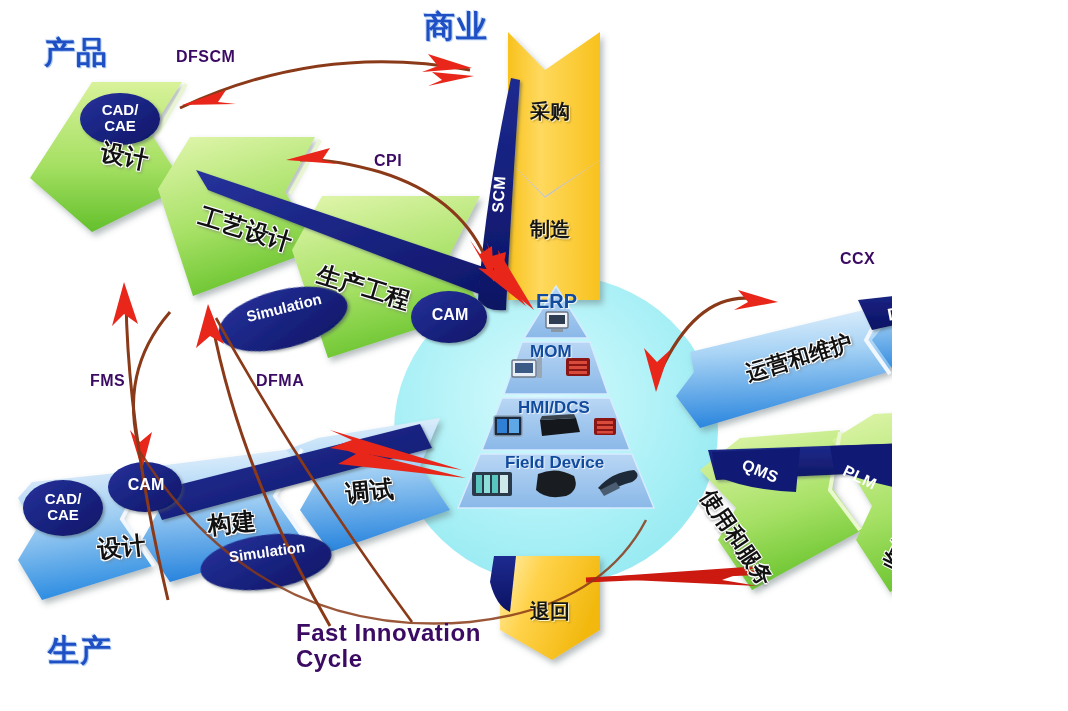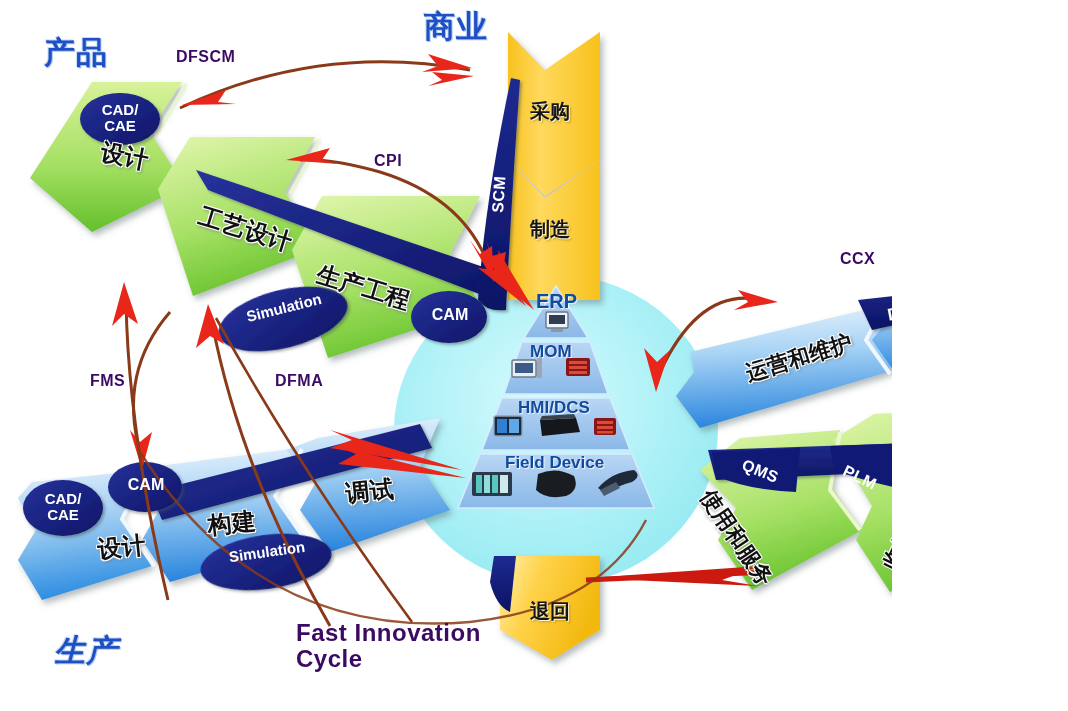--- a/index.html
+++ b/index.html
@@ -318,26 +318,26 @@
 
       <path d="M 538 474 Q 556 466 574 476 Q 580 490 566 496 Q 546 500 536 490 Z" fill="#191d22"></path>
 
       <path d="M 598 488 Q 612 472 634 470 Q 642 476 632 482 Q 616 486 606 494 Z" fill="#1e2a38"></path>
       <path d="M 600 490 L 616 482 L 620 488 L 604 496 Z" fill="#4b5d70"></path>
     </g>
   </svg>
 
   <div class="lbl sec-head" style="left:44px; top:32px;">产品</div>
   <div class="lbl sec-head" style="left:424px; top:6px;">商业</div>
-  <div class="lbl sec-head" style="left:54px; top:630px;font-style:italic;">生产</div>
+  <div class="lbl sec-head" style="left:48px; top:630px;">生产</div>
 
   <div class="lbl acro" style="left:176px; top:48px;">DFSCM</div>
   <div class="lbl acro" style="left:374px; top:152px;">CPI</div>
   <div class="lbl acro" style="left:90px; top:372px;">FMS</div>
-  <div class="lbl acro" style="left:256px; top:372px;margin-left:19px;">DFMA</div>
+  <div class="lbl acro" style="left:256px; top:372px;">DFMA</div>
   <div class="lbl acro" style="left:840px; top:250px;">CCX</div>
   <div class="lbl acro fic" style="left:296px; top:584px;">Fast Innovation
 Cycle</div>
 
   <div class="lbl chev-cn lg" style="left:104px; top:136px; transform:rotate(11deg);">设计</div>
   <div class="lbl chev-cn lg" style="left:204px; top:200px; transform:rotate(17deg);">工艺设计</div>
   <div class="lbl chev-cn lg" style="left:322px; top:258px; transform:rotate(17deg);">生产工程</div>
 
   <div class="lbl chev-cn lg" style="left:96px; top:534px; transform:rotate(-6deg);">设计</div>
   <div class="lbl chev-cn lg" style="left:206px; top:510px; transform:rotate(-6deg);">构建</div>

